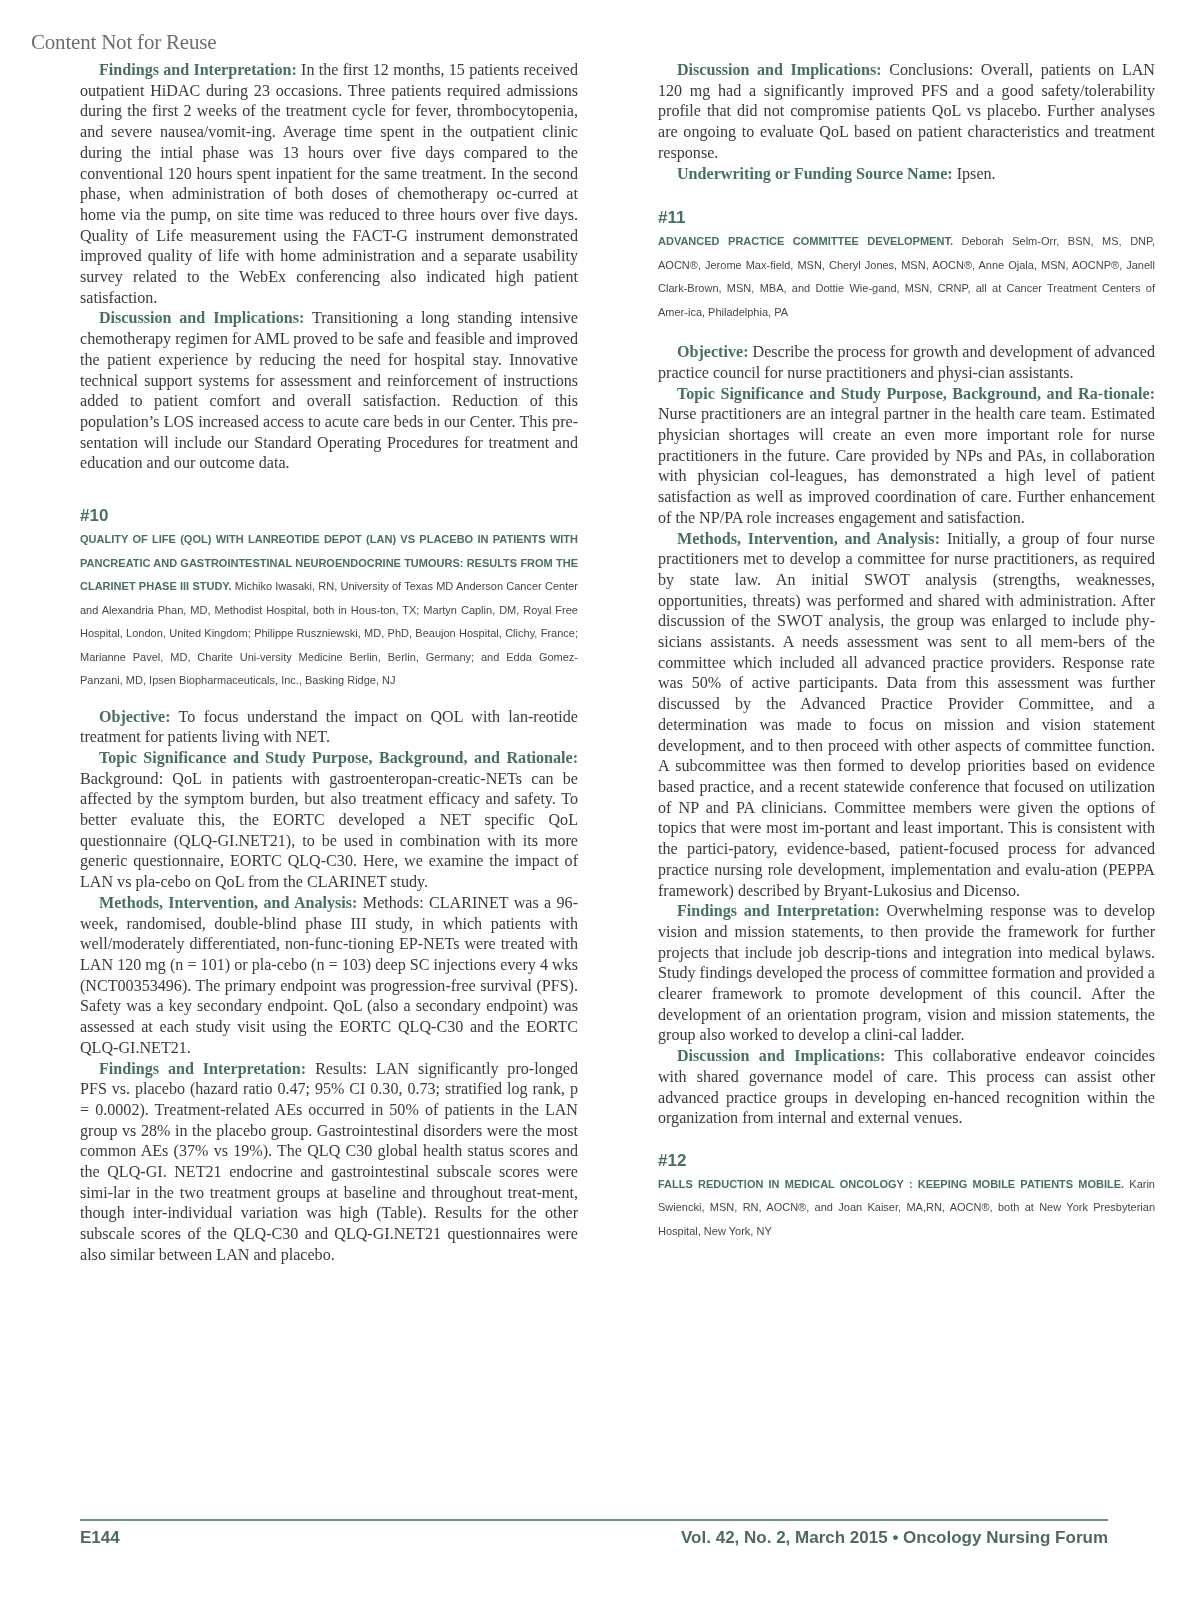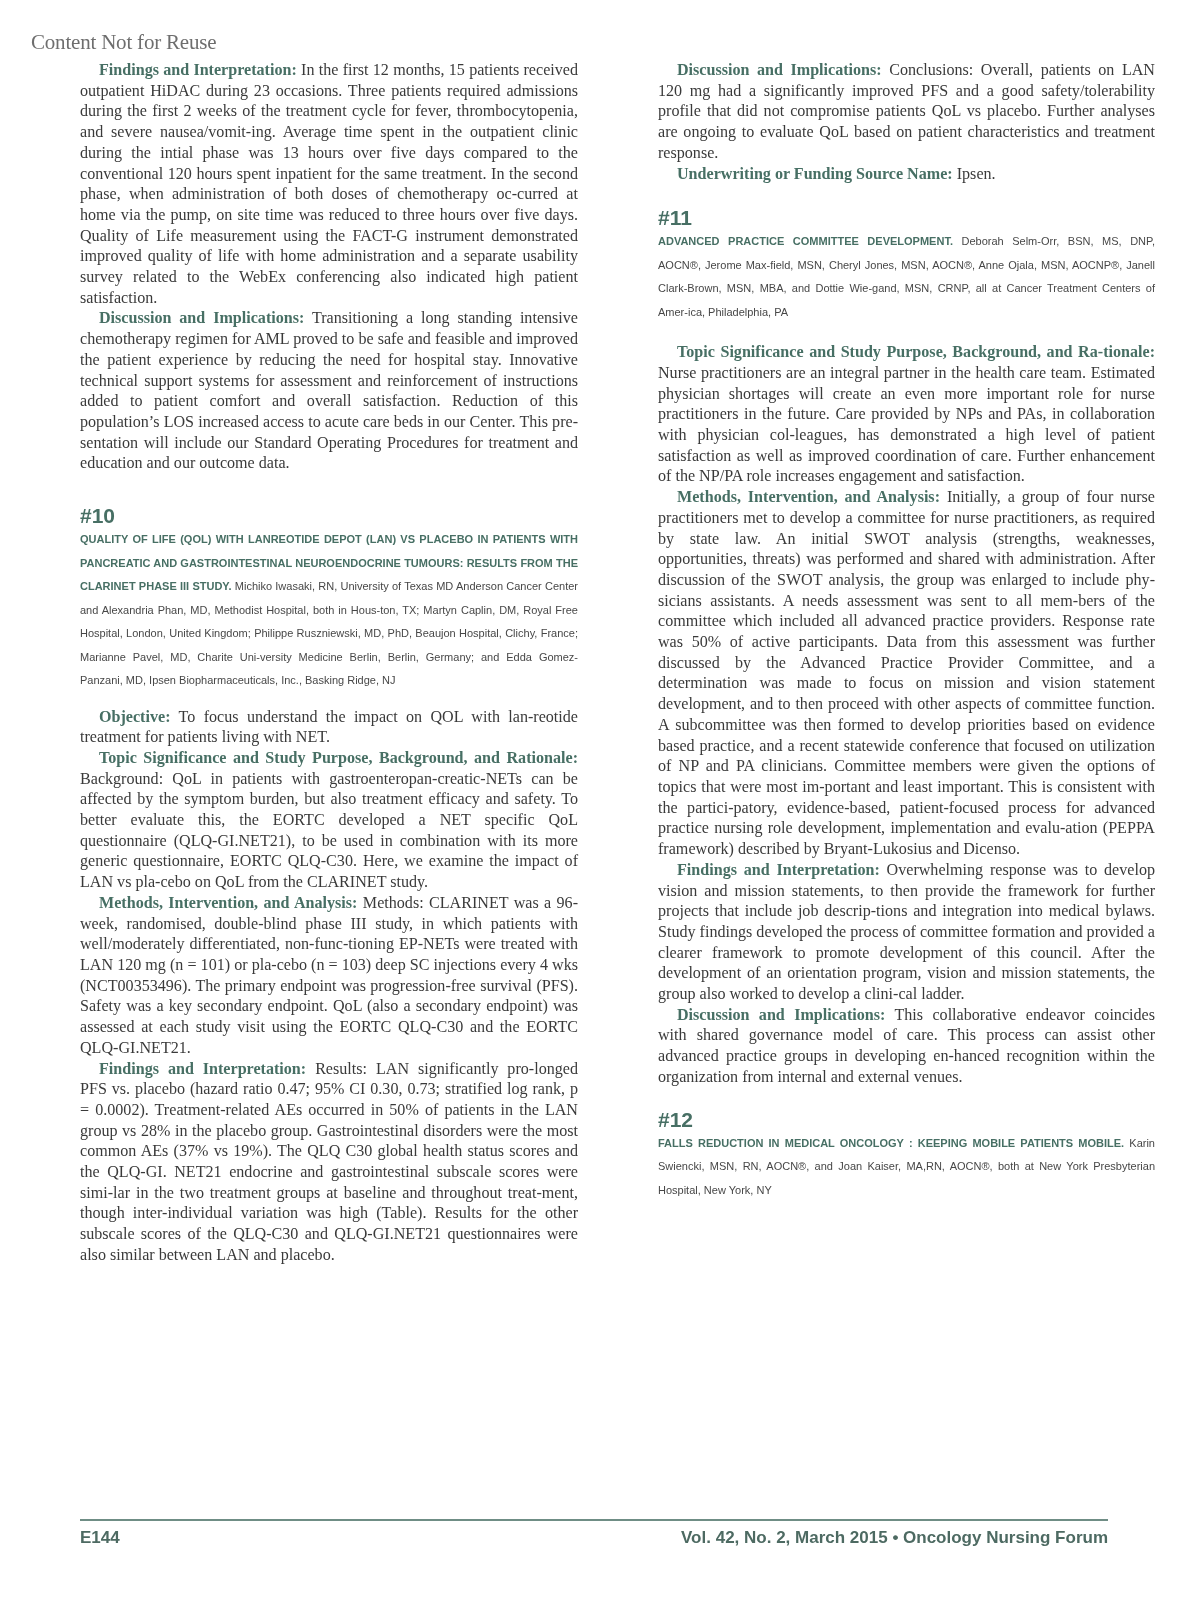--- a/index.html
+++ b/index.html
@@ -4,21 +4,21 @@
 <style>
   html, body { margin: 0; padding: 0; background: #ffffff; }
   body { width: 1200px; height: 1606px; position: relative; overflow: hidden; color: #3a3a3a; }
   .watermark { position: absolute; left: 31px; top: 30px; font-family: Liberation Serif, serif; font-size: 21px; color: #6e6e6e; letter-spacing: -0.2px; }
   .col { position: absolute; font-family: "Liberation Serif", serif; font-size: 16.1px; line-height: 20.7px; text-align: justify; hyphens: manual; }
   .col-left { left: 80px; top: 60px; width: 498px; }
   .col-right { left: 610px; top: 60px; width: 497px; margin-left: 48px; }
   .col p { margin: 0; text-indent: 19px; }
   .col p.noindent { text-indent: 0; }
   .hd { color: #476f64; font-weight: bold; }
-  .abs-num { color: #476f64; font-family: "Liberation Sans", sans-serif; font-weight: bold; font-size: 21px; margin-top: 22px; line-height: 24px; }
+  .abs-num { color: #476f64; font-family: "Liberation Sans", sans-serif; font-weight: bold; font-size: 17px; margin-top: 22px; line-height: 24px; }
   .title-block { font-family: "Liberation Sans", sans-serif; font-size: 11px; line-height: 23.5px; text-align: justify; color: #474747; margin-bottom: 14px; }
   .title-block .ttl { color: #476f64; font-weight: bold; }
   .footer-rule { position: absolute; left: 80px; top: 1519px; width: 1028px; height: 2px; background: #6f8d85; }
   .footer-left { position: absolute; left: 80px; top: 1528px; font-family: "Liberation Sans", sans-serif; font-weight: bold; font-size: 17px; color: #4d6a62; }
   .footer-right { position: absolute; right: 92px; top: 1528px; font-family: "Liberation Sans", sans-serif; font-weight: bold; font-size: 17px; color: #4d6a62; text-align: right; }
 </style>
 </head>
 <body>
 
 <div class="watermark">Content Not for Reuse</div>
@@ -36,20 +36,21 @@
   <p><span class="hd">Findings and Interpretation:</span><span> Results: LAN significantly pro-longed PFS vs. placebo (hazard ratio 0.47; 95% CI 0.30, 0.73; stratified log rank, p = 0.0002). Treatment-related AEs occurred in 50% of patients in the LAN group vs 28% in the placebo group. Gastrointestinal disorders were the most common AEs (37% vs 19%). The QLQ C30 global health status scores and the QLQ-GI. NET21 endocrine and gastrointestinal subscale scores were simi-lar in the two treatment groups at baseline and throughout treat-ment, though inter-individual variation was high (Table). Results for the other subscale scores of the QLQ-C30 and QLQ-GI.NET21 questionnaires were also similar between LAN and placebo.</span></p>
 </div>
 
 <div class="col col-right">
   <p><span class="hd">Discussion and Implications:</span><span> Conclusions: Overall, patients on LAN 120 mg had a significantly improved PFS and a good safety/tolerability profile that did not compromise patients QoL vs placebo. Further analyses are ongoing to evaluate QoL based on patient characteristics and treatment response.</span></p>
   <p><span class="hd">Underwriting or Funding Source Name:</span><span> Ipsen.</span></p>
 
   <div class="abs-num" style="margin-top:22px;">#11</div>
   <div class="title-block" style="margin-bottom:18px;"><span class="ttl">ADVANCED PRACTICE COMMITTEE DEVELOPMENT.</span><span> Deborah Selm-Orr, BSN, MS, DNP, AOCN®, Jerome Max-field, MSN, Cheryl Jones, MSN, AOCN®, Anne Ojala, MSN, AOCNP®, Janell Clark-Brown, MSN, MBA, and Dottie Wie-gand, MSN, CRNP, all at Cancer Treatment Centers of Amer-ica, Philadelphia, PA</span></div>
 
+  <p><span class="hd">Objective:</span><span> Describe the process for growth and development of advanced practice council for nurse practitioners and physi-cian assistants.</span></p>
   <p><span class="hd">Topic Significance and Study Purpose, Background, and Ra-tionale:</span><span> Nurse practitioners are an integral partner in the health care team. Estimated physician shortages will create an even more important role for nurse practitioners in the future. Care provided by NPs and PAs, in collaboration with physician col-leagues, has demonstrated a high level of patient satisfaction as well as improved coordination of care. Further enhancement of the NP/PA role increases engagement and satisfaction.</span></p>
   <p><span class="hd">Methods, Intervention, and Analysis:</span><span> Initially, a group of four nurse practitioners met to develop a committee for nurse practitioners, as required by state law. An initial SWOT analysis (strengths, weaknesses, opportunities, threats) was performed and shared with administration. After discussion of the SWOT analysis, the group was enlarged to include phy-sicians assistants. A needs assessment was sent to all mem-bers of the committee which included all advanced practice providers. Response rate was 50% of active participants. Data from this assessment was further discussed by the Advanced Practice Provider Committee, and a determination was made to focus on mission and vision statement development, and to then proceed with other aspects of committee function. A subcommittee was then formed to develop priorities based on evidence based practice, and a recent statewide conference that focused on utilization of NP and PA clinicians. Committee members were given the options of topics that were most im-portant and least important. This is consistent with the partici-patory, evidence-based, patient-focused process for advanced practice nursing role development, implementation and evalu-ation (PEPPA framework) described by Bryant-Lukosius and Dicenso.</span></p>
   <p><span class="hd">Findings and Interpretation:</span><span> Overwhelming response was to develop vision and mission statements, to then provide the framework for further projects that include job descrip-tions and integration into medical bylaws. Study findings developed the process of committee formation and provided a clearer framework to promote development of this council. After the development of an orientation program, vision and mission statements, the group also worked to develop a clini-cal ladder.</span></p>
   <p><span class="hd">Discussion and Implications:</span><span> This collaborative endeavor coincides with shared governance model of care. This process can assist other advanced practice groups in developing en-hanced recognition within the organization from internal and external venues.</span></p>
 
   <div class="abs-num" style="margin-top:20px;">#12</div>
   <div class="title-block"><span class="ttl">FALLS REDUCTION IN MEDICAL ONCOLOGY : KEEPING MOBILE PATIENTS MOBILE.</span><span> Karin Swiencki, MSN, RN, AOCN®, and Joan Kaiser, MA,RN, AOCN®, both at New York Presbyterian Hospital, New York, NY</span></div>
 </div>
 
 <div class="footer-rule"></div>

